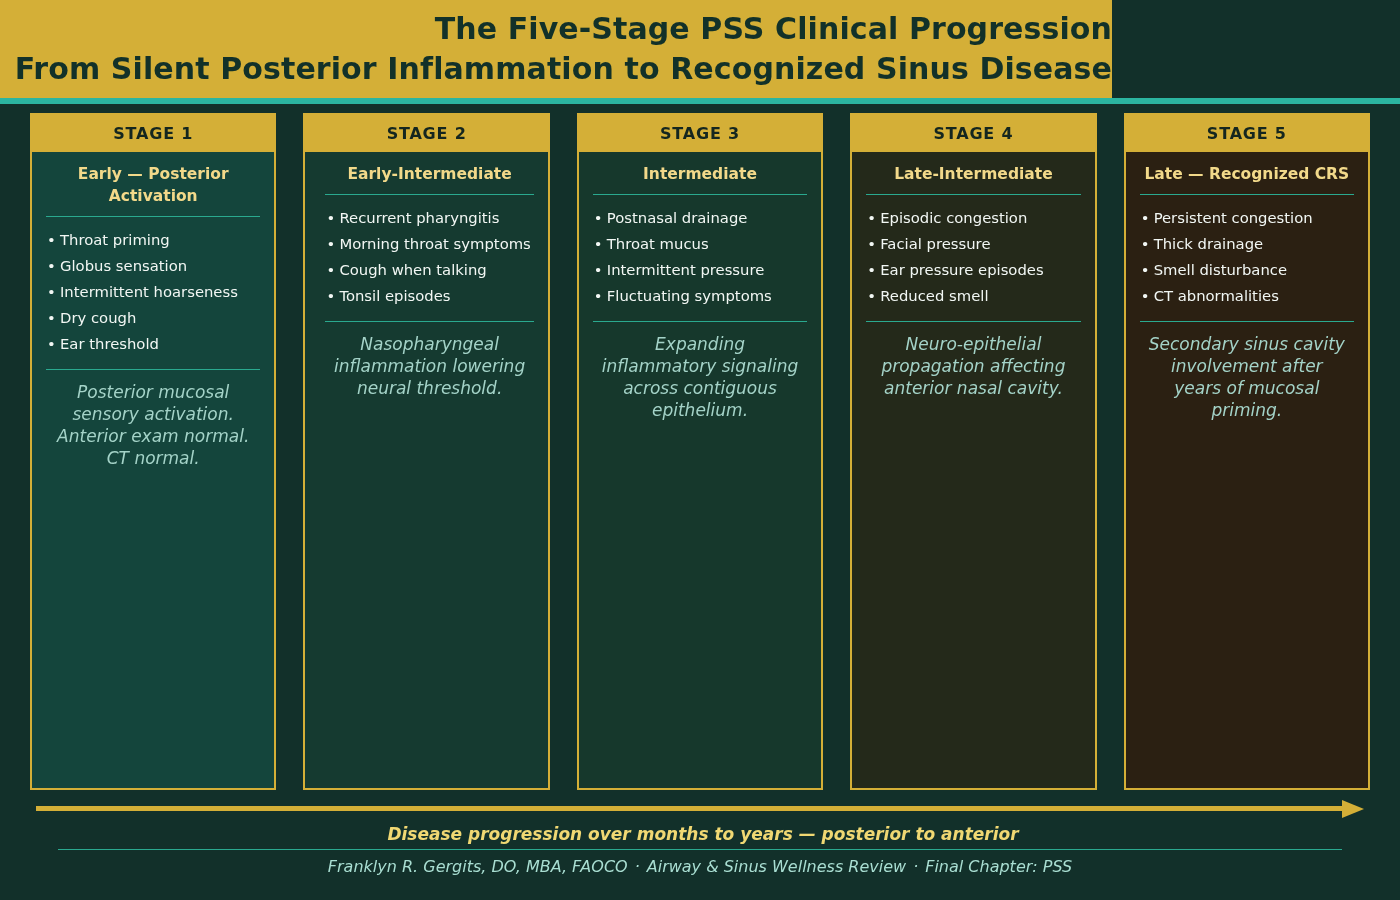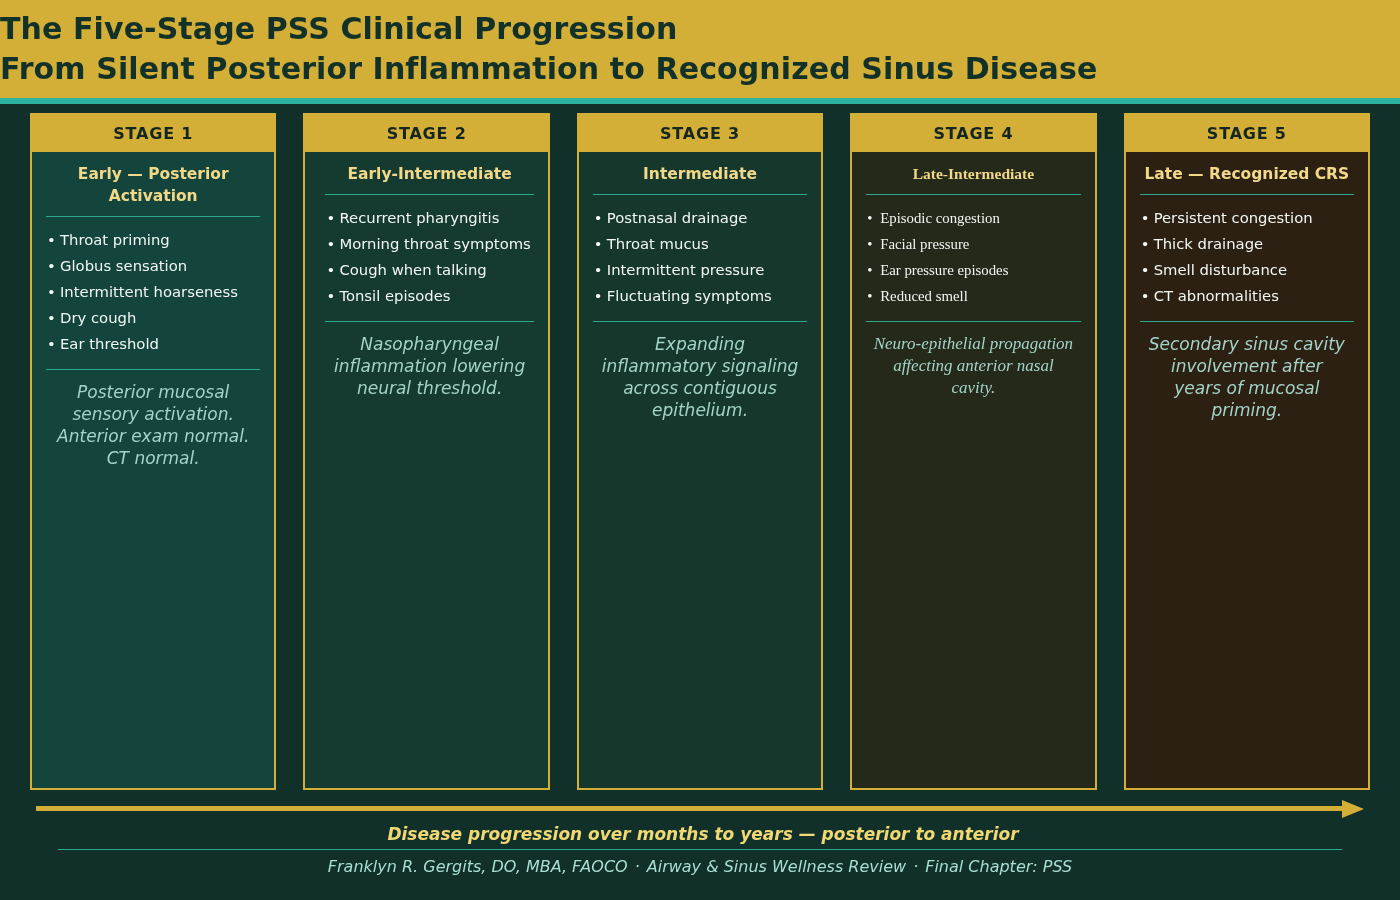--- a/index.html
+++ b/index.html
@@ -20,26 +20,26 @@
     height: 900px;
     background: #12302a;
     box-sizing: border-box;
   }
 
   
   .header-band {
     position: absolute;
     left: 0;
     top: 0;
-    width: 1400px;
+    width: 1112px;
     height: 98px;
     background: #d4af37;
     display: flex;
     flex-direction: column;
-    align-items: flex-start;
+    align-items: flex-end;
     justify-content: center;
     box-sizing: border-box;
   }
   .header-line {
     color: #123129;
     font-size: 30px;
     font-weight: bold;
     letter-spacing: 0.1px;
     line-height: 1.32;
     text-align: center;
@@ -263,21 +263,21 @@
           <li>Intermittent pressure</li>
           <li>Fluctuating symptoms</li>
         </ul>
         <div class="rule below-list"></div>
         <div class="note">Expanding inflammatory signaling across contiguous epithelium.</div>
       </div>
     </div>
 
     <div class="card">
       <div class="card-header">STAGE 4</div>
-      <div class="card-body" style="background: rgb(36, 41, 26); font-family: Liberation Serif, serif;">
+      <div class="card-body" style="background: rgb(36, 41, 26);">
         <div class="card-subtitle">Late-Intermediate</div>
         <div class="rule"></div>
         <ul class="bullets">
           <li>Episodic congestion</li>
           <li>Facial pressure</li>
           <li>Ear pressure episodes</li>
           <li>Reduced smell</li>
         </ul>
         <div class="rule below-list"></div>
         <div class="note">Neuro-epithelial propagation affecting anterior nasal cavity.</div>

